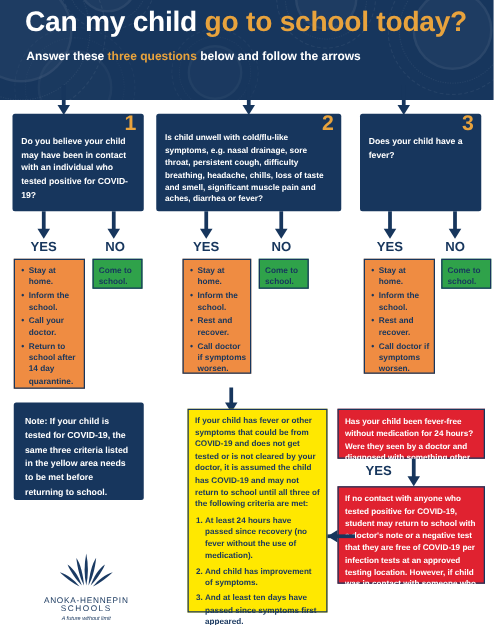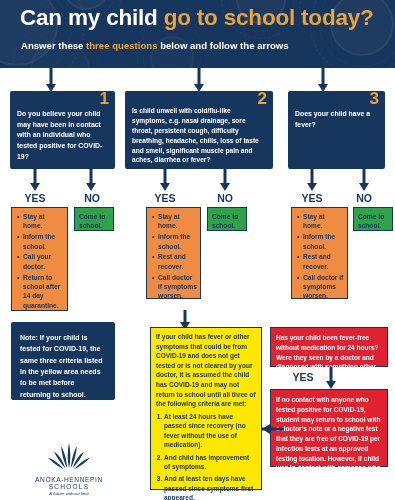--- a/index.html
+++ b/index.html
@@ -6,21 +6,21 @@
   body{
     width:395px;height:500px;overflow:hidden;
     font-family:"Liberation Sans", sans-serif;
     background:#ffffff;
     position:relative;
   }
   #sheet{position:relative;width:395px;height:500px;background:#fff;}
 
   
   .header{
-    position:absolute;left:0;top:0;width:395px;height:68px;
+    position:absolute;left:0;top:0;width:395px;height:80px;
     background:#17365d;
     overflow:hidden;
   }
   .virus{
     position:absolute;border-radius:50%;
     border:2px solid rgba(255,255,255,.055);
     background:rgba(255,255,255,.03);
   }
   .virus:before,.virus:after{
     content:"";position:absolute;left:50%;top:50%;

